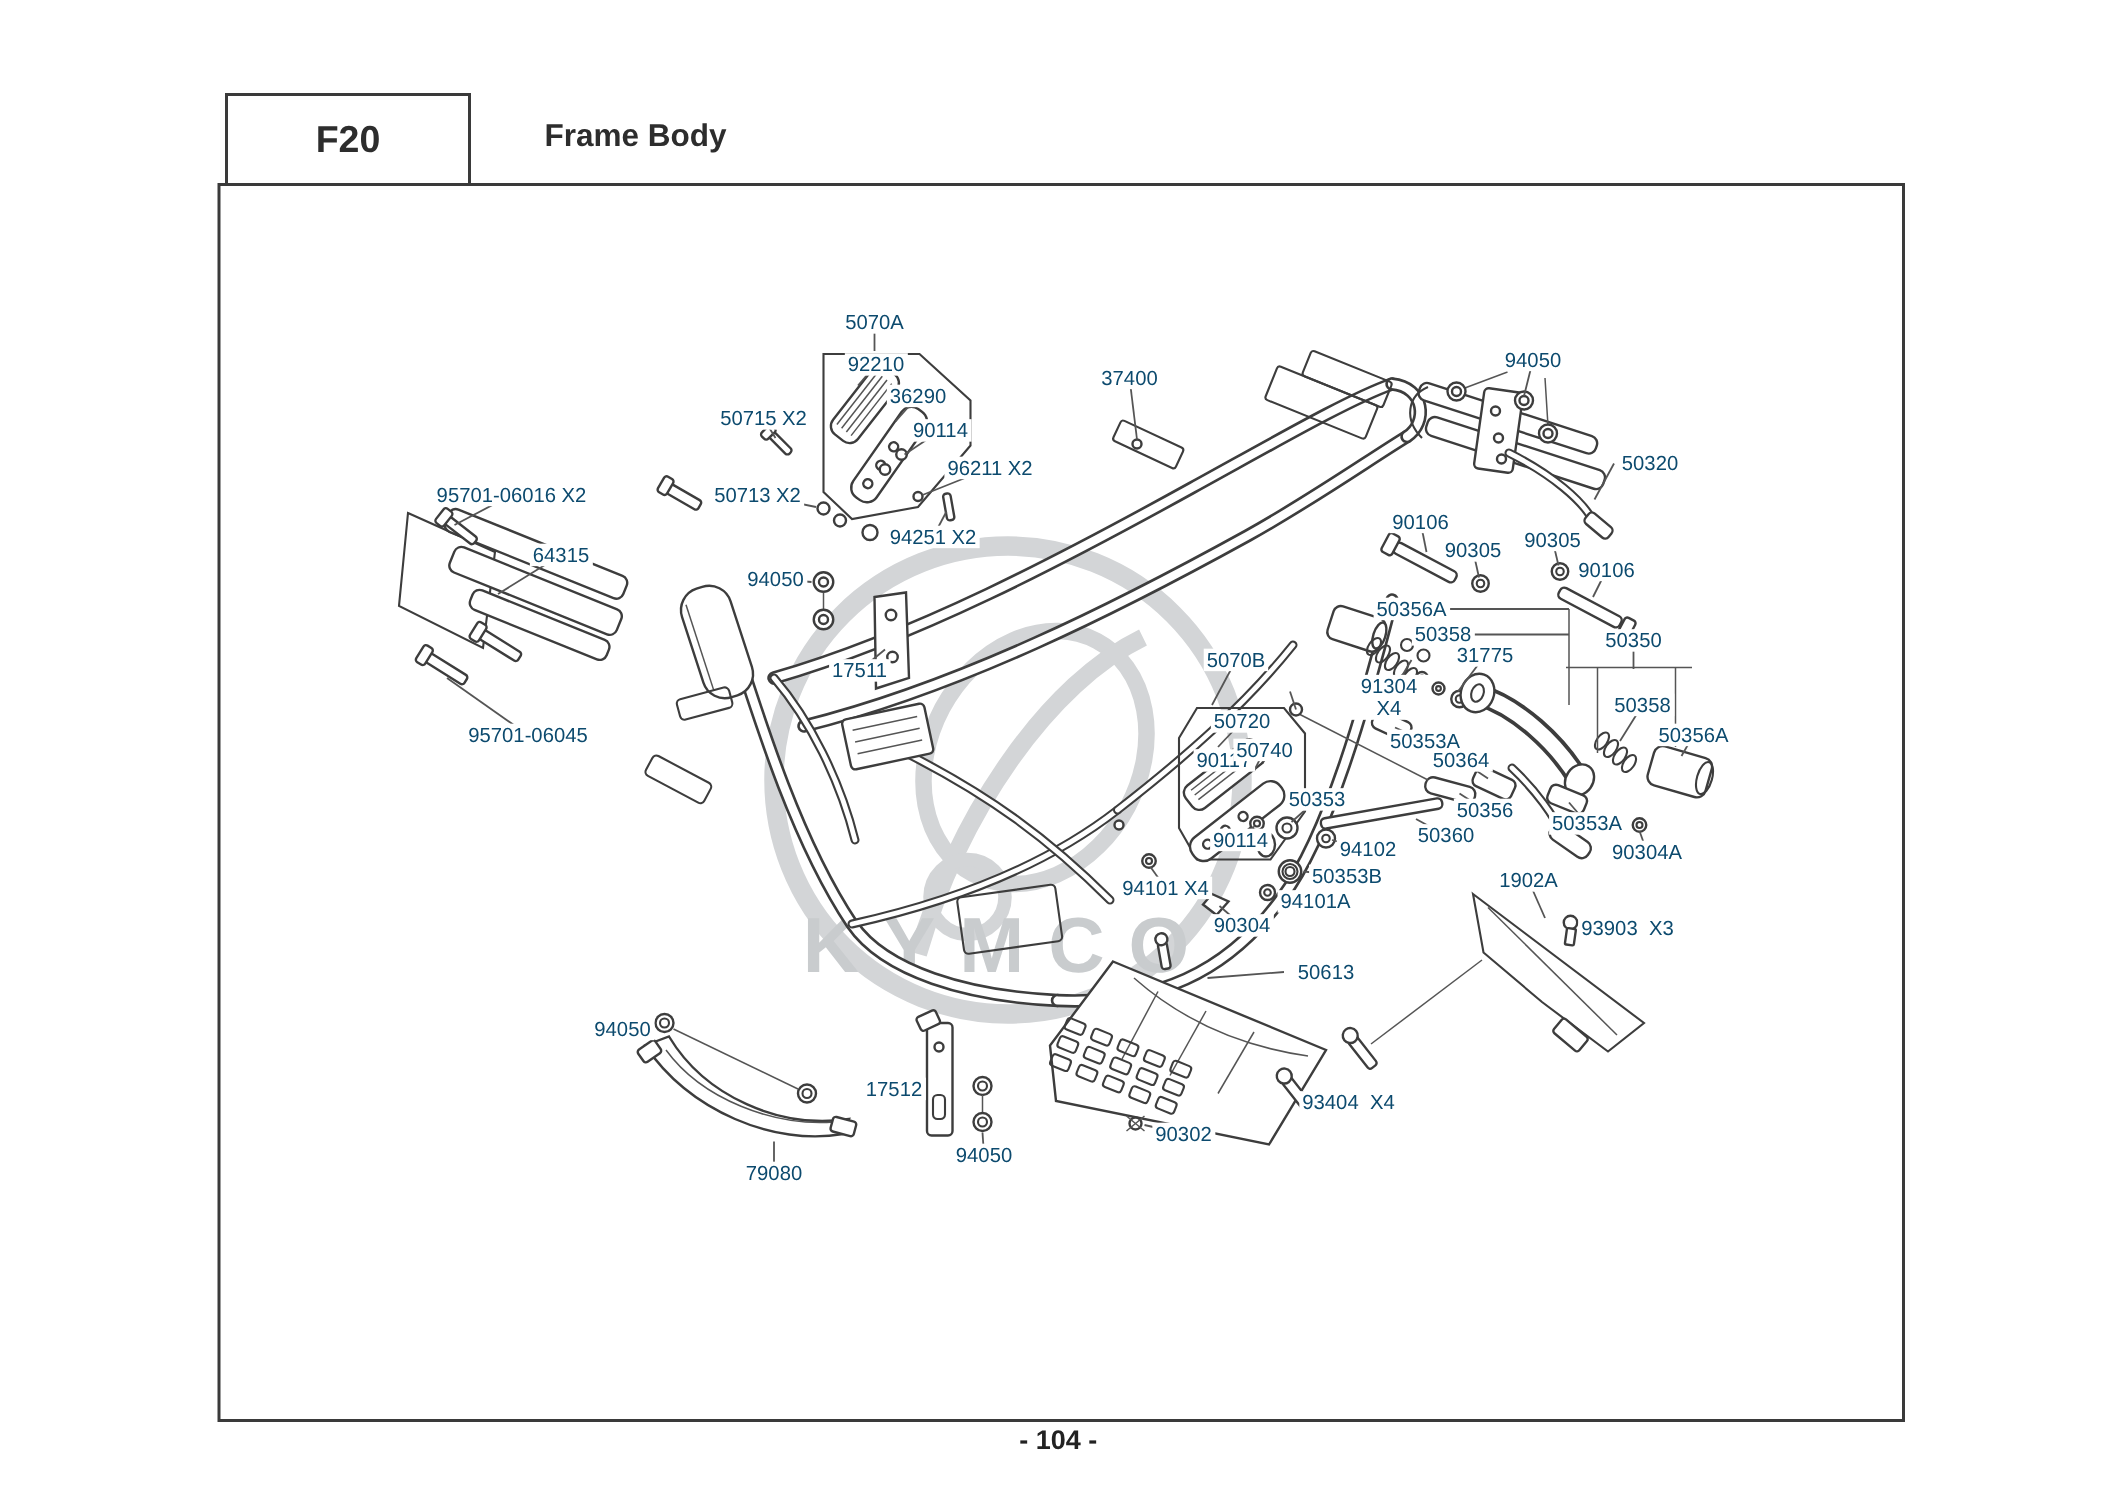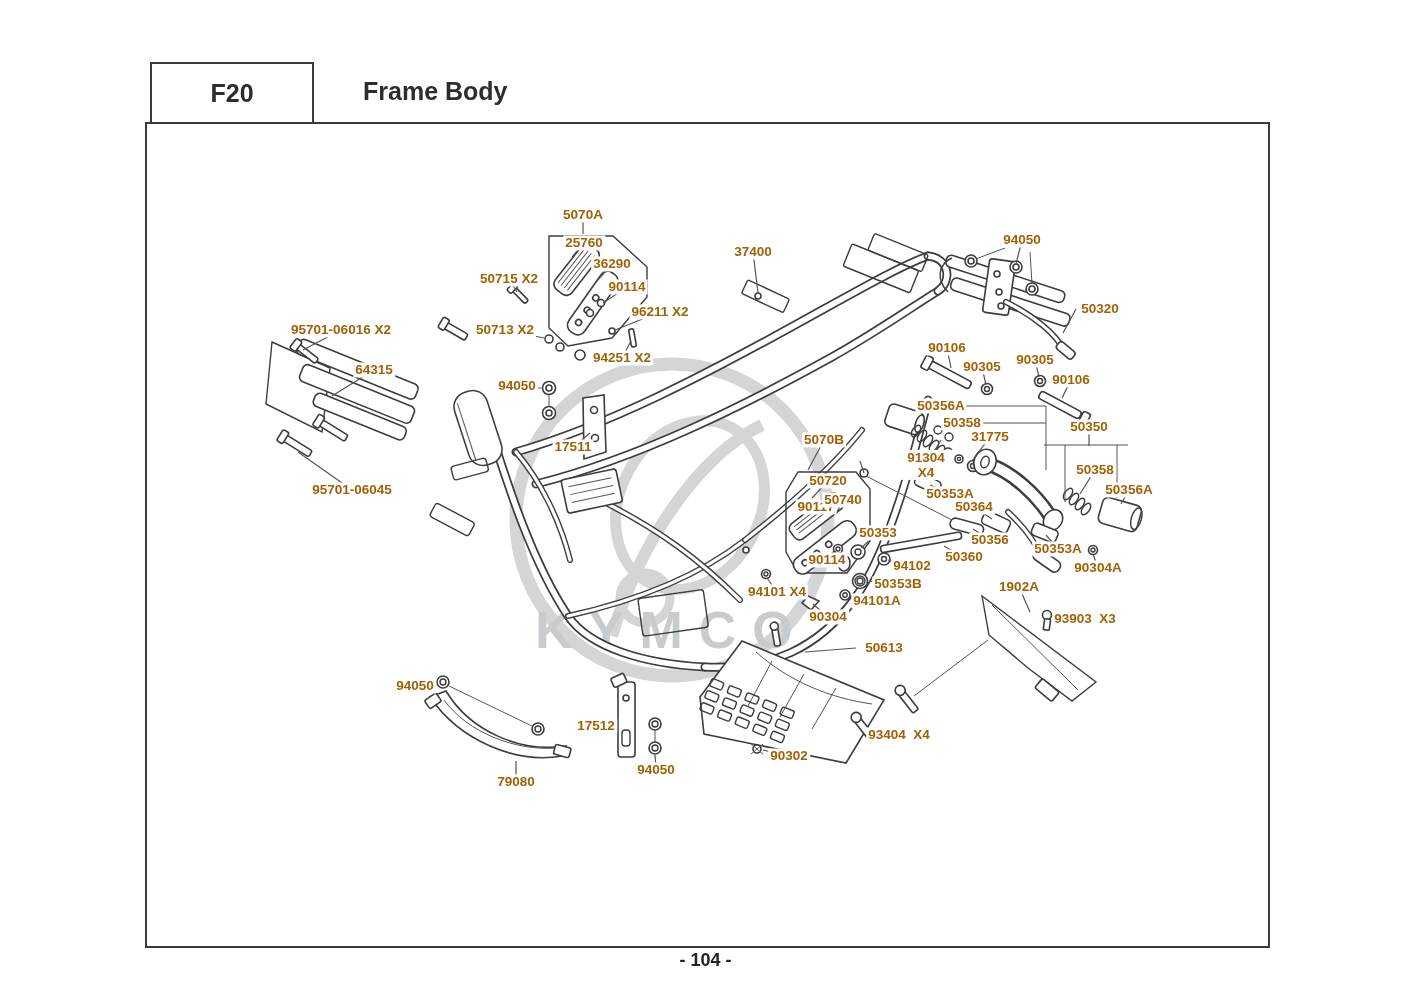--- a/index.html
+++ b/index.html
@@ -2,33 +2,33 @@
 <html><head>
 <meta charset="utf-8">
 <style>
   html,body{margin:0;padding:0;background:#ffffff;}
   body{width:1415px;height:1000px;position:relative;font-family:"Liberation Sans",sans-serif;overflow:hidden;}
 
   .header-code-box{position:absolute;left:150px;top:62px;width:160px;height:58px;
     border:2px solid #3a3a3a;display:flex;align-items:center;justify-content:center;
     font-size:25px;font-weight:bold;color:#2d2d2d;background:#fff;z-index:5;}
   .header-title{position:absolute;left:363px;top:62px;height:58px;display:flex;align-items:center;
-    font-size:25px;font-weight:bold;color:#2d2d2d;z-index:5;}
+    font-size:21px;font-weight:bold;color:#2d2d2d;z-index:5;}
 
   .content-frame{position:absolute;left:145px;top:122px;width:1121px;height:822px;
     border:2px solid #3a3a3a;background:#fff;z-index:1;}
 
   .footer{position:absolute;left:145px;top:950px;width:1121px;text-align:center;
     font-size:18px;font-weight:bold;color:#222;z-index:5;}
 
   #scene{position:absolute;left:0;top:0;z-index:2;pointer-events:none;}
 
   .callout-layer{position:absolute;left:0;top:0;width:1415px;height:1000px;z-index:3;}
-  .callout{position:absolute;transform:translate(-50%,-50%);font-weight:bold;font-size:13.5px;
-    color:#a16207;background:#ffffff;padding:0 2px;line-height:1.12;white-space:pre;text-align:center;}
+  .callout{position:absolute;transform:translate(-50%,-50%);font-weight:normal;font-size:13.5px;
+    color:#0c4a6e;background:#ffffff;padding:0 2px;line-height:1.12;white-space:pre;text-align:center;}
   .callout.wrap{white-space:normal;}
 
   
   .tube{fill:none;stroke:#3d3d3d;stroke-width:9;stroke-linecap:round;}
   .tube2{fill:none;stroke:#ffffff;stroke-width:5.5;stroke-linecap:round;}
   .tubeS{fill:none;stroke:#3d3d3d;stroke-width:6;stroke-linecap:round;}
   .tubeS2{fill:none;stroke:#ffffff;stroke-width:3.2;stroke-linecap:round;}
   .arm{fill:none;stroke:#3d3d3d;stroke-width:15;stroke-linecap:round;}
   .arm2{fill:none;stroke:#ffffff;stroke-width:10;stroke-linecap:round;}
   .part{fill:#ffffff;stroke:#3d3d3d;stroke-width:1.6;}
@@ -441,21 +441,21 @@
       <line x1="341" y1="330" x2="303" y2="350" class="lead"></line>
       <line x1="374" y1="370" x2="332" y2="396" class="lead"></line>
       <line x1="517" y1="386" x2="541" y2="388" class="lead"></line>
       <line x1="573" y1="447" x2="590" y2="433" class="lead"></line>
       <line x1="352" y1="490" x2="298" y2="452" class="lead"></line>
     </g>
 </svg>
 
 <div class="callout-layer">
     <div class="callout" style="left: 583px; top: 215px;">5070A</div>
-    <div class="callout" style="left: 584px; top: 243px;">25760</div>
+    <div class="callout" style="left: 584px; top: 243px;">92210</div>
     <div class="callout" style="left: 612px; top: 264px;">36290</div>
     <div class="callout" style="left: 509px; top: 279px;">50715 X2</div>
     <div class="callout" style="left: 627px; top: 287px;">90114</div>
     <div class="callout" style="left: 660px; top: 312px;">96211 X2</div>
     <div class="callout" style="left: 505px; top: 330px;">50713 X2</div>
     <div class="callout" style="left: 622px; top: 358px;">94251 X2</div>
     <div class="callout" style="left: 753px; top: 252px;">37400</div>
     <div class="callout" style="left: 1022px; top: 240px;">94050</div>
     <div class="callout" style="left: 1076px; top: 309px; margin-left: 24px;">50320</div>
     <div class="callout" style="left: 947px; top: 348px;">90106</div>

